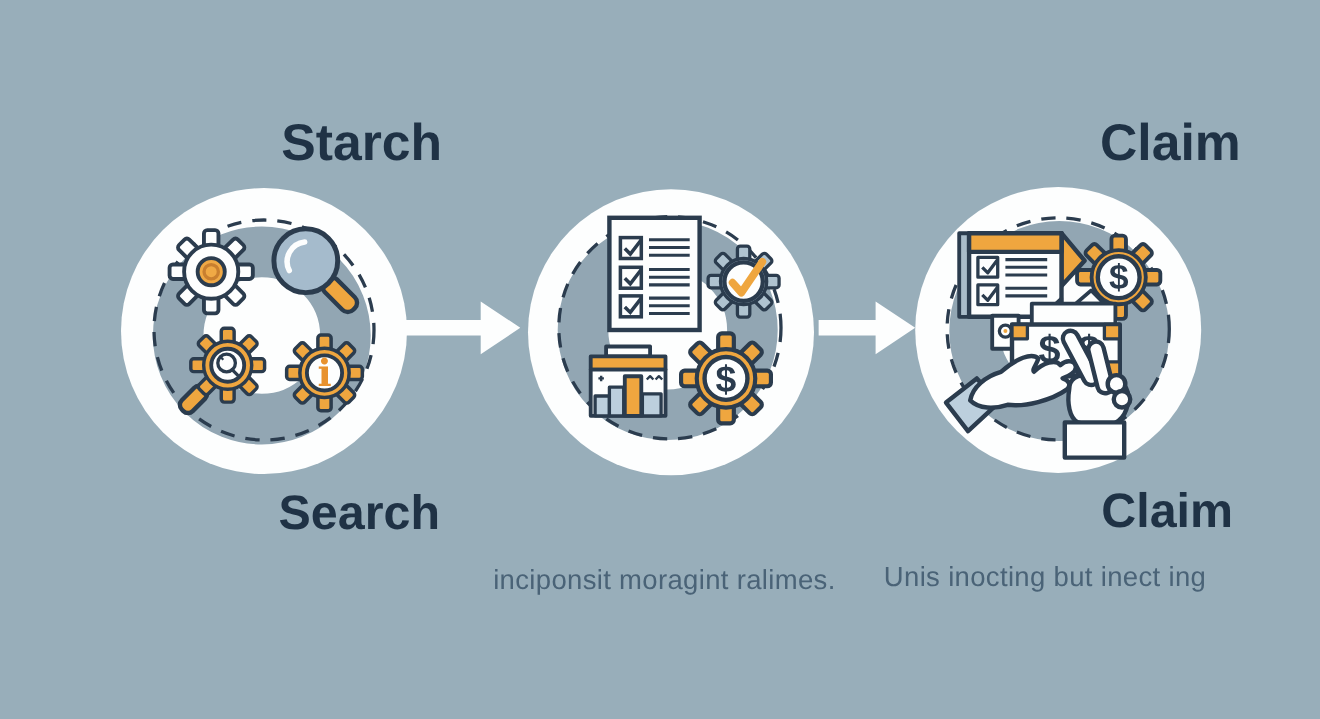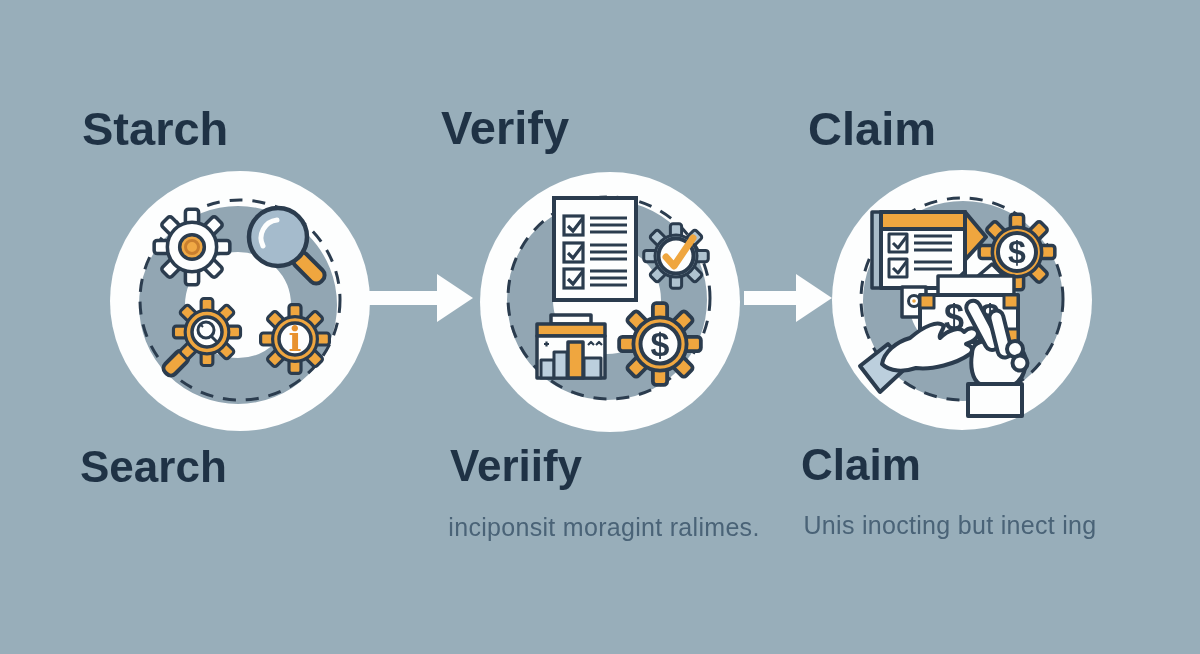--- a/index.html
+++ b/index.html
@@ -1,21 +1,21 @@
 <!DOCTYPE html>
 <html><head>
 <meta charset="utf-8">
 <style>
   html,body{margin:0;padding:0;background:#98AEBA;}
   .canvas{
     position:relative;width:1200px;height:654px;background:#98AEBA;
     font-family:"Liberation Sans",sans-serif;overflow:hidden;
   }
   .title{
-    position:absolute;color:#1F3245;font-weight:bold;text-align:left;
+    position:absolute;color:#1F3245;font-weight:bold;text-align:right;
     line-height:1;white-space:nowrap;
   }
   .title.top{font-size:47px;}
   .title.bottom{font-size:44px;}
   .circle{
     position:absolute;width:260px;height:260px;border-radius:50%;
     background:#FDFEFE;
   }
   .circle svg{position:absolute;left:0;top:0;width:260px;height:260px;}
   .desc{
@@ -43,21 +43,20 @@
         <rect x="-7.5" y="-43" width="15" height="19" rx="3.5" style="fill:var(--gf)" transform="rotate(225)"></rect>
         <rect x="-7.5" y="-43" width="15" height="19" rx="3.5" style="fill:var(--gf)" transform="rotate(270)"></rect>
         <rect x="-7.5" y="-43" width="15" height="19" rx="3.5" style="fill:var(--gf)" transform="rotate(315)"></rect>
         <circle r="28" style="fill:var(--gf)"></circle>
         <circle r="14" style="fill:var(--hf)"></circle>
       </g>
     </symbol>
   </svg>
 
   <div class="title top" style="left:82px;top:105px;width:320px">Starch</div>
-  <div class="title top" style="left:441px;top:104px;width:320px">Verify</div>
   <div class="title top" style="left:808px;top:105px;width:320px">Claim</div>
 
   <div class="circle" style="left:110px;top:171px">
     <svg viewBox="0 0 260 260">
       <circle cx="128" cy="134" r="76" fill="none" stroke="#92A6B3" stroke-width="46"></circle>
       <circle cx="130" cy="129" r="100" fill="none" stroke="#2B3C4E" stroke-width="3" stroke-dasharray="13 10"></circle>
 
       <g>
         <g transform="translate(82,76) scale(.88)" style="--gf:#FDFEFE;--hf:#F0A945">
             <use href="#g8"></use>
@@ -246,21 +245,20 @@
             <rect x="-7" y="-26" width="14" height="48" rx="7" fill="#FDFEFE"></rect>
           </g>
         <circle cx="183" cy="179" r="8" fill="#FDFEFE"></circle>
         <circle cx="188" cy="193" r="7.5" fill="#FDFEFE"></circle>
         <rect x="136" y="214" width="54" height="32" fill="#FDFEFE"></rect>
       </g>
     </svg>
   </div>
 
   <div class="title bottom" style="left:80px;top:445px;width:320px">Search</div>
-  <div class="title bottom" style="left:450px;top:444px;width:320px">Veriify</div>
   <div class="title bottom" style="left:801px;top:443px;width:320px">Claim</div>
 
   <div class="desc" style="left:394px;top:513px;width:420px">
     <div>inciponsit moragint ralimes.</div>
   </div>
   <div class="desc" style="left:740px;top:511px;width:420px">
     <div>Unis inocting but inect ing</div>
   </div>
 
 </div>

